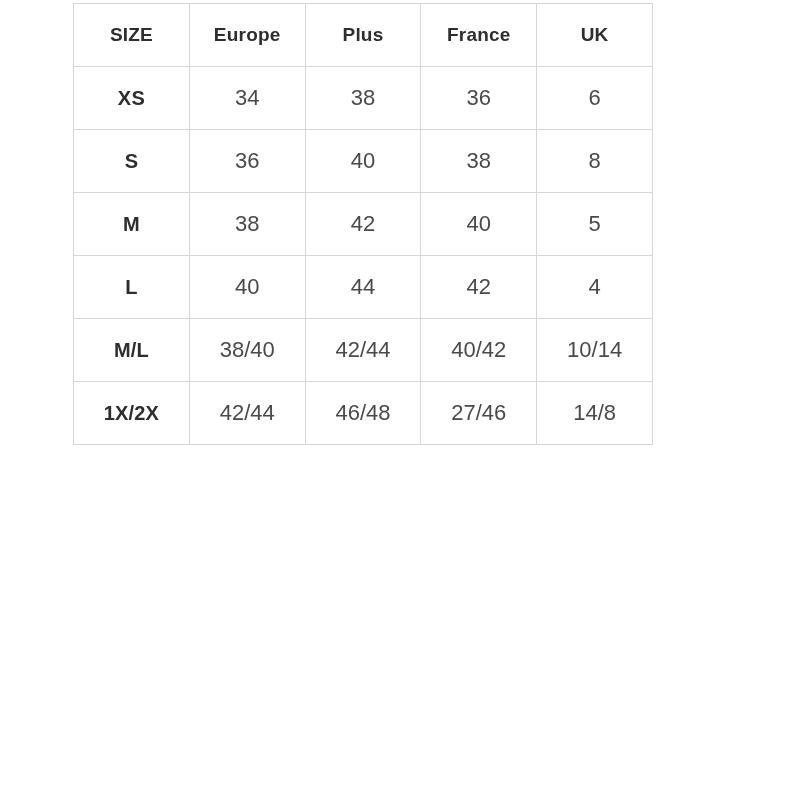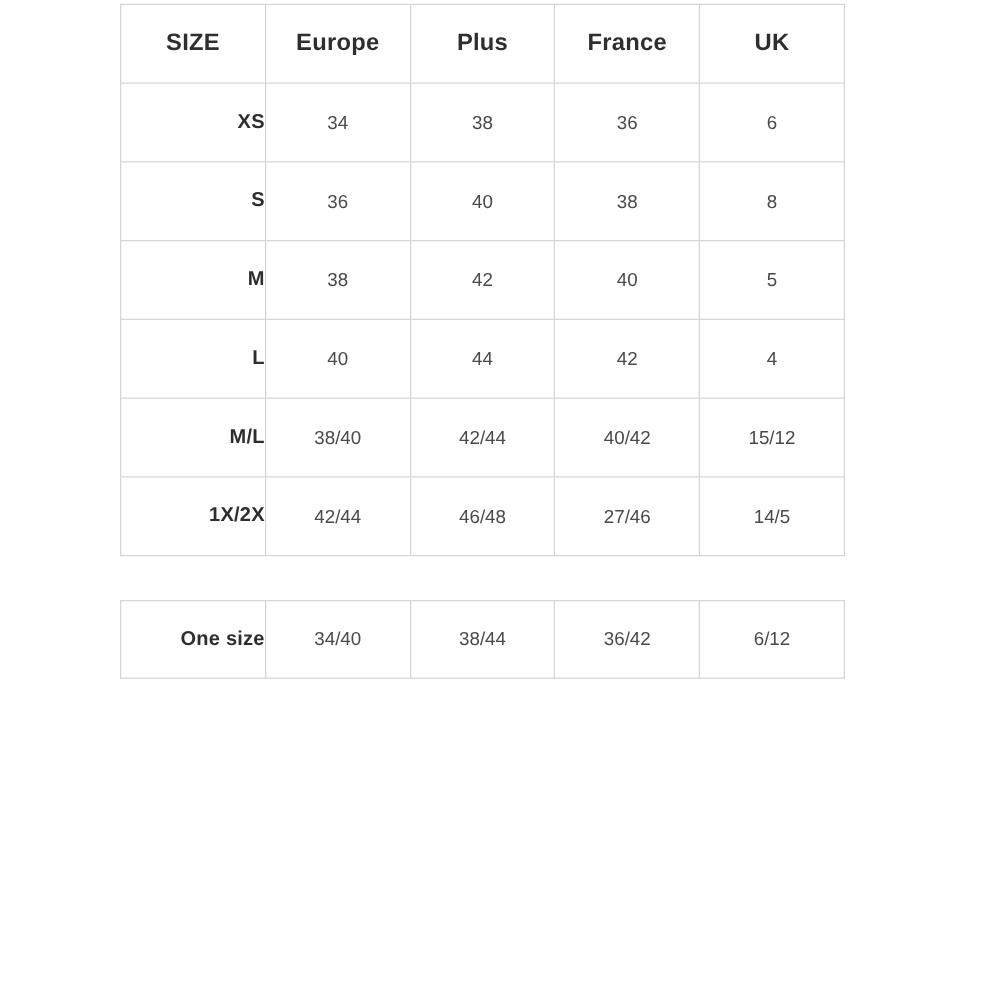--- a/index.html
+++ b/index.html
@@ -7,21 +7,21 @@
     padding: 0;
     background: #ffffff;
   }
   body {
     width: 800px;
     height: 800px;
     font-family: "Liberation Sans", "DejaVu Sans", sans-serif;
     overflow: hidden;
   }
   .page {
-    padding: 3px 0 0 96px;
+    padding: 3px 0 0 73px;
   }
   table {
     border-collapse: collapse;
     width: 580px;
     table-layout: fixed;
     background: #ffffff;
   }
   th, td {
     border: 1px solid #d6d6d6;
     text-align: center;
@@ -31,28 +31,27 @@
     overflow: hidden;
     white-space: nowrap;
   }
   thead th {
     font-size: 19px;
     font-weight: 700;
     color: #2e2e2e;
     letter-spacing: 0.2px;
   }
   tbody th {
-    font-size: 16px;
+    font-size: 20px;
     font-weight: 700;
     color: #2e2e2e;
     letter-spacing: 0.2px;
-    text-align: right;
   }
   td {
-    font-size: 15px;
+    font-size: 22px;
     font-weight: 400;
     color: #4a4a4a;
   }
   .table-gap {
     height: 35px;
   }
   .extra-table th, .extra-table td {
     height: 61px;
   }
 </style>
@@ -105,46 +104,39 @@
           <td>40</td>
           <td>44</td>
           <td>42</td>
           <td>4</td>
         </tr>
         <tr>
           <th>M/L</th>
           <td>38/40</td>
           <td>42/44</td>
           <td>40/42</td>
-          <td>15/12</td>
+          <td>10/14</td>
         </tr>
         <tr>
           <th>1X/2X</th>
           <td>42/44</td>
           <td>46/48</td>
           <td>27/46</td>
-          <td>14/5</td>
+          <td>14/8</td>
         </tr>
       </tbody>
   </table>
 
   <div class="table-gap"></div>
 
   <table class="extra-table">
     <colgroup>
       <col style="width:20%">
         <col style="width:20%">
         <col style="width:20%">
         <col style="width:20%">
         <col style="width:20%">
     </colgroup>
     <tbody id="extra-body">
-        <tr>
-          <th>One size</th>
-          <td>34/40</td>
-          <td>38/44</td>
-          <td>36/42</td>
-          <td>6/12</td>
-        </tr>
       </tbody>
   </table>
 
 </div>
 
 </body></html>

